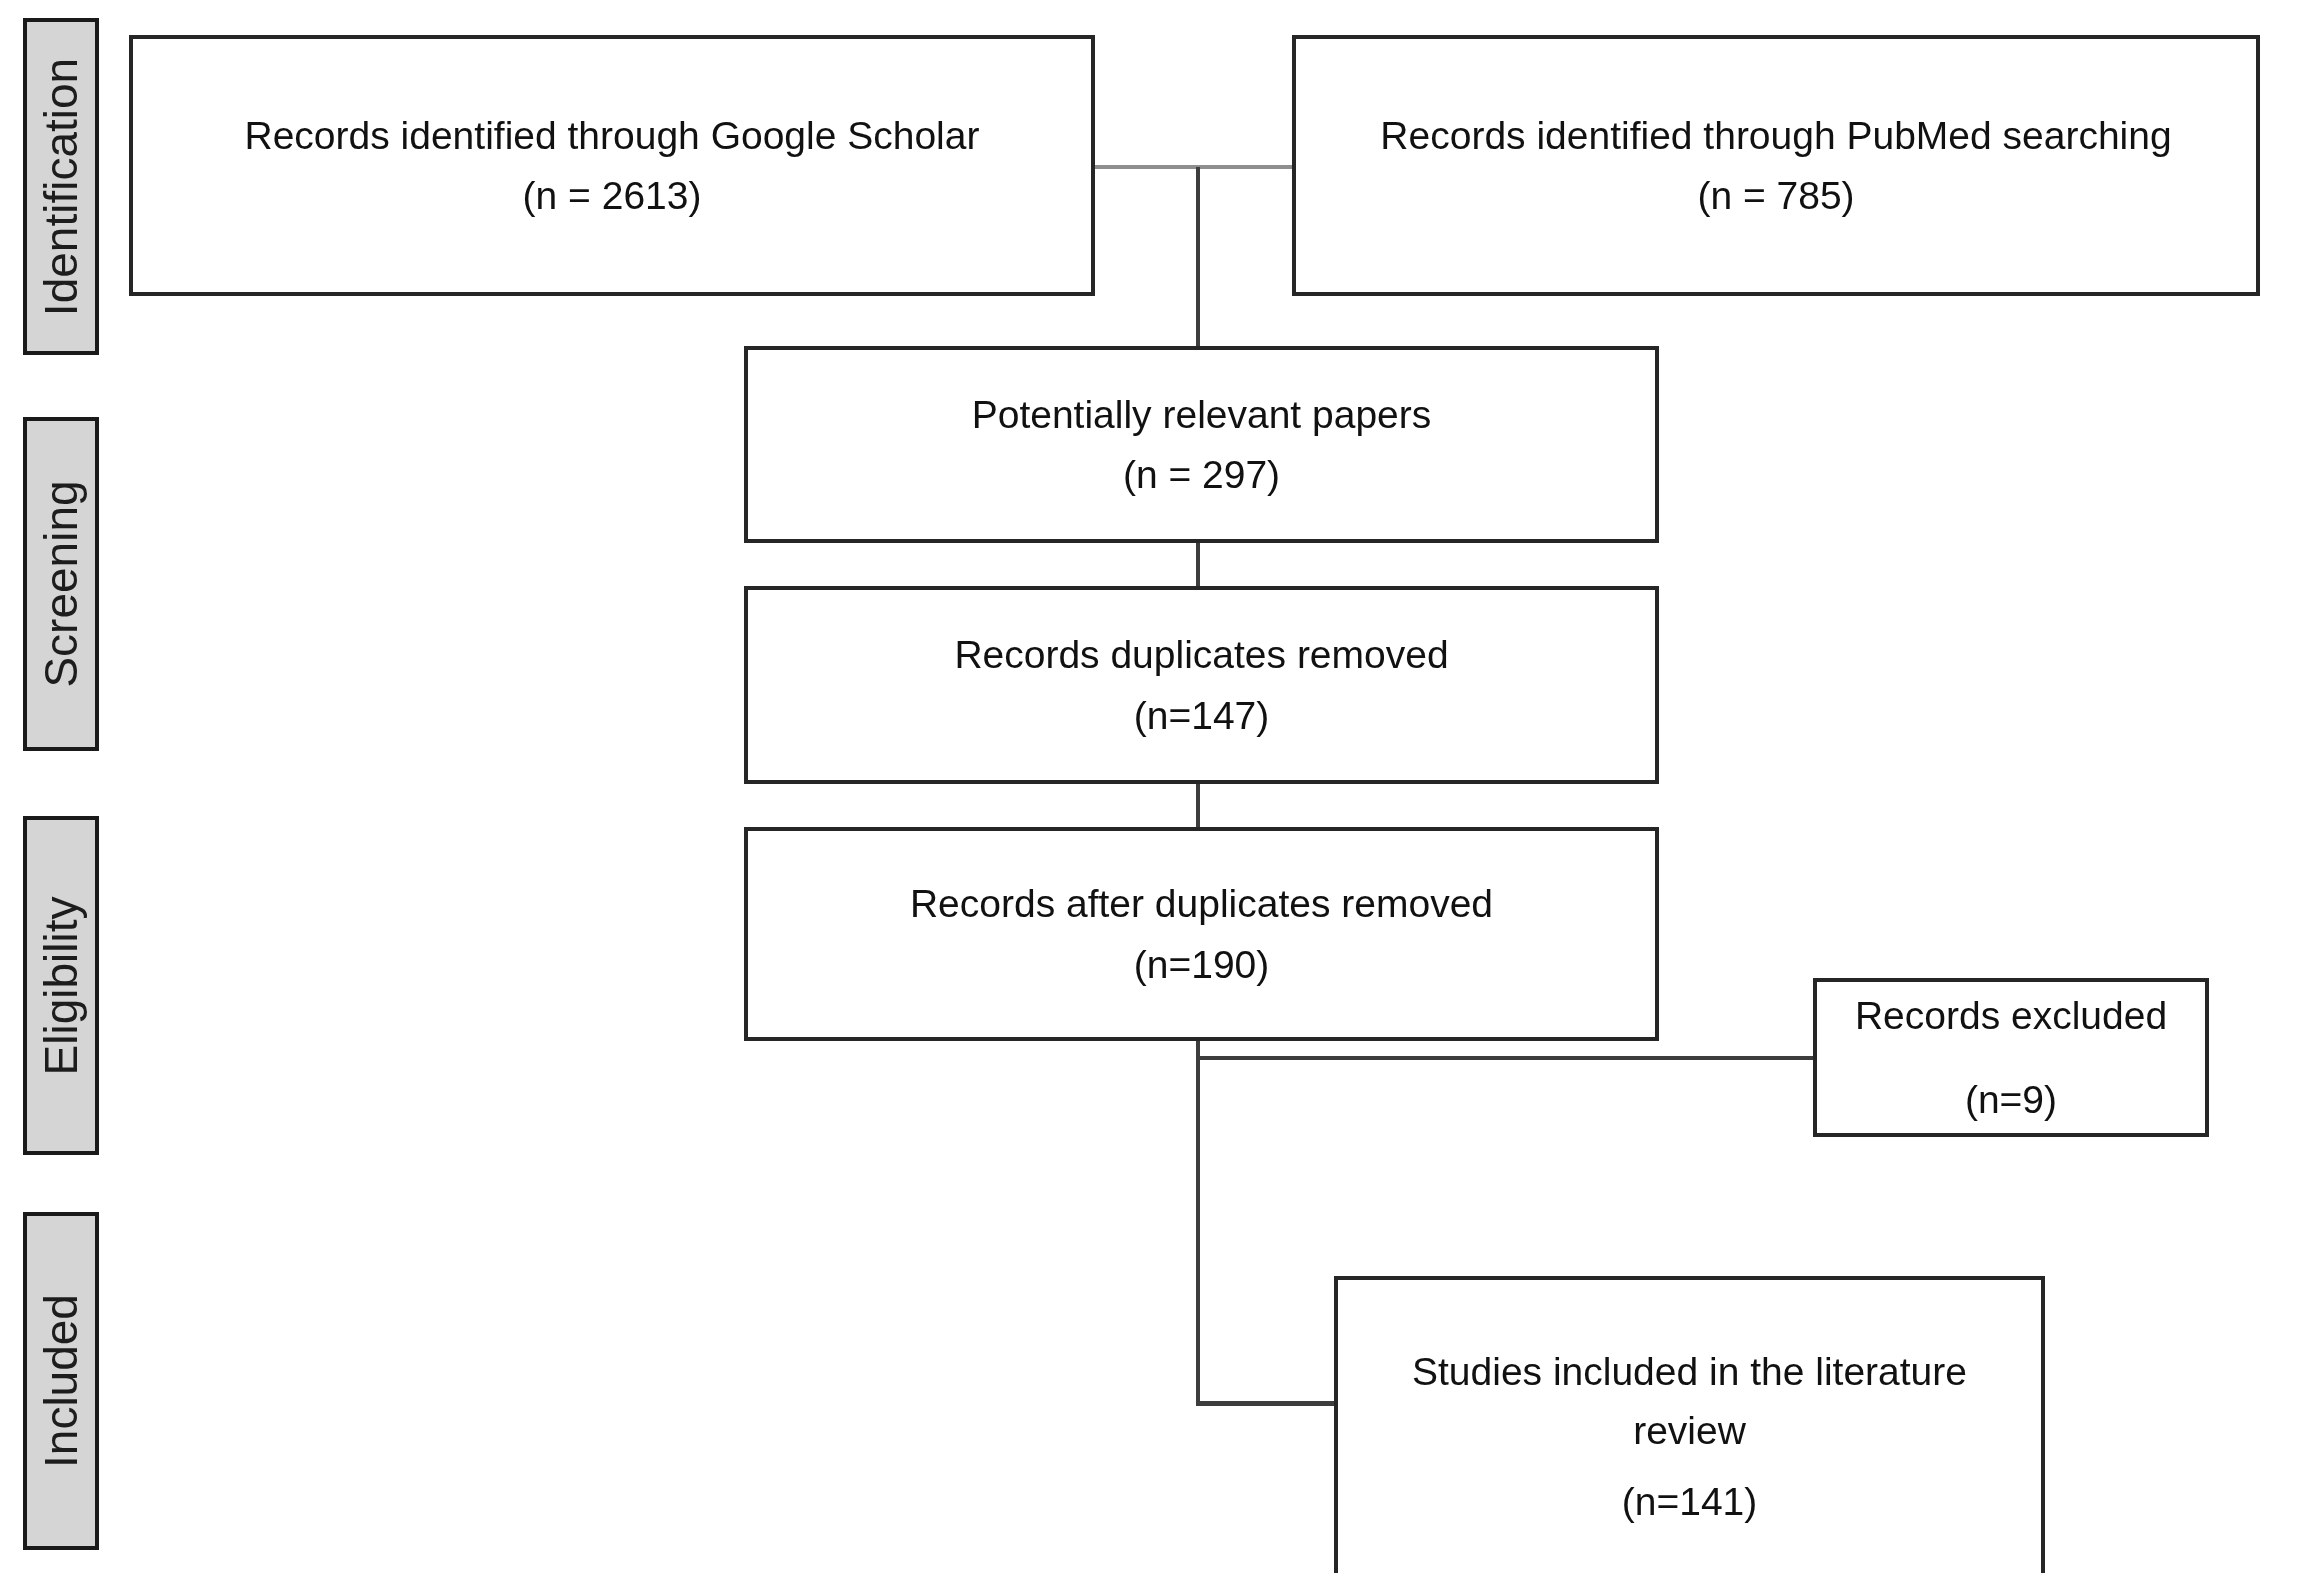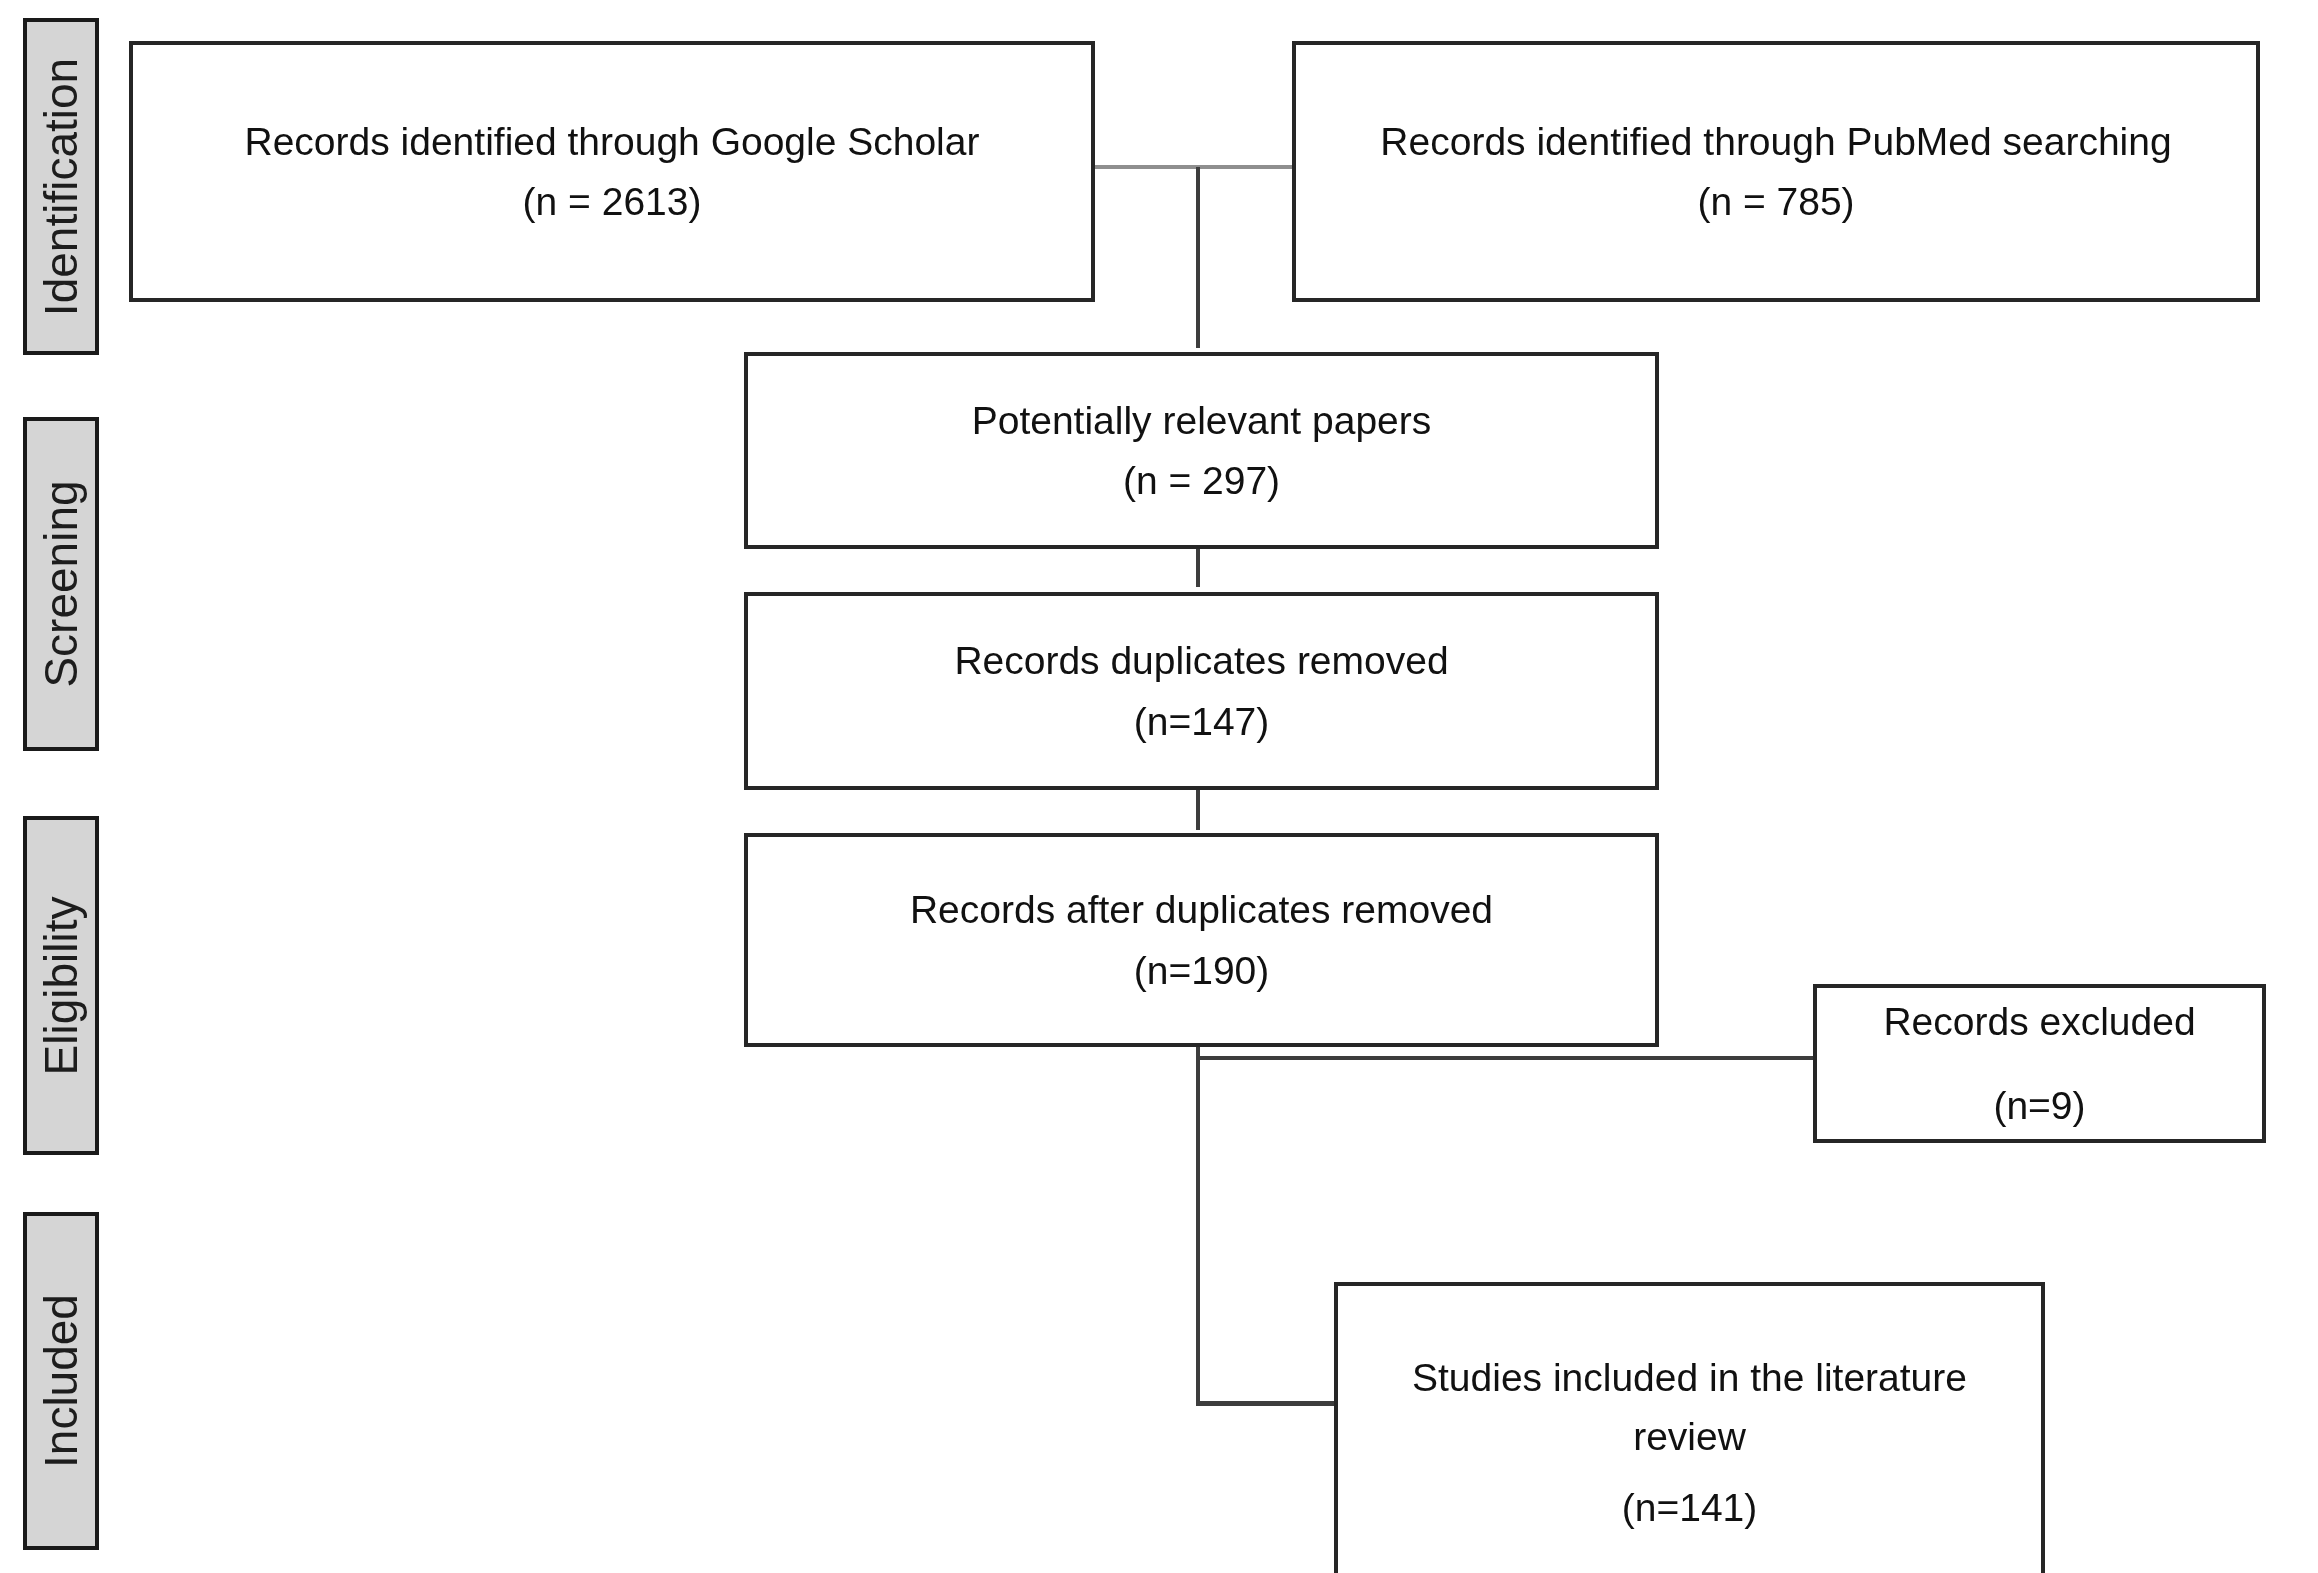--- a/index.html
+++ b/index.html
@@ -22,21 +22,20 @@
     border: 4.1px solid #262626;
     background: #ffffff;
     display: flex;
     flex-direction: column;
     align-items: center;
     justify-content: center;
     text-align: center;
     font-size: 39px;
     line-height: 59px;
     padding: 0 20.3px;
-    margin-top: 6px;
   }
   .node .count { margin-top: 1.6px; }
   .node-included-studies .count { margin-top: 11.4px; }
   .stage {
     position: absolute;
     box-sizing: border-box;
     left: 23px;
     width: 76px;
     border: 4.9px solid #1a1a1a;
     background: #d5d5d5;
@@ -102,21 +101,21 @@
   <div class="node" style="left:744px; top:586px; width:915px; height:198px;">
     <span class="text">Records duplicates removed</span>
     <span class="count">(n=147)</span>
   </div>
 
   <div class="node" style="left:744px; top:827px; width:915px; height:214px;">
     <span class="text">Records after duplicates removed</span>
     <span class="count">(n=190)</span>
   </div>
 
-  <div class="node" style="left:1813px; top:978px; width:453px; height:159px;gap:24px;">
+  <div class="node" style="left:1813px; top:978px; width:396px; height:159px;gap:24px;">
     <span class="text">Records excluded</span>
     <span class="count">(n=9)</span>
   </div>
 
   <div class="node node-included-studies" style="left:1334px; top:1276px; width:711px; height:321px;">
     <span class="text">Studies included in the literature review</span>
     <span class="count">(n=141)</span>
   </div>
 
 </div>

